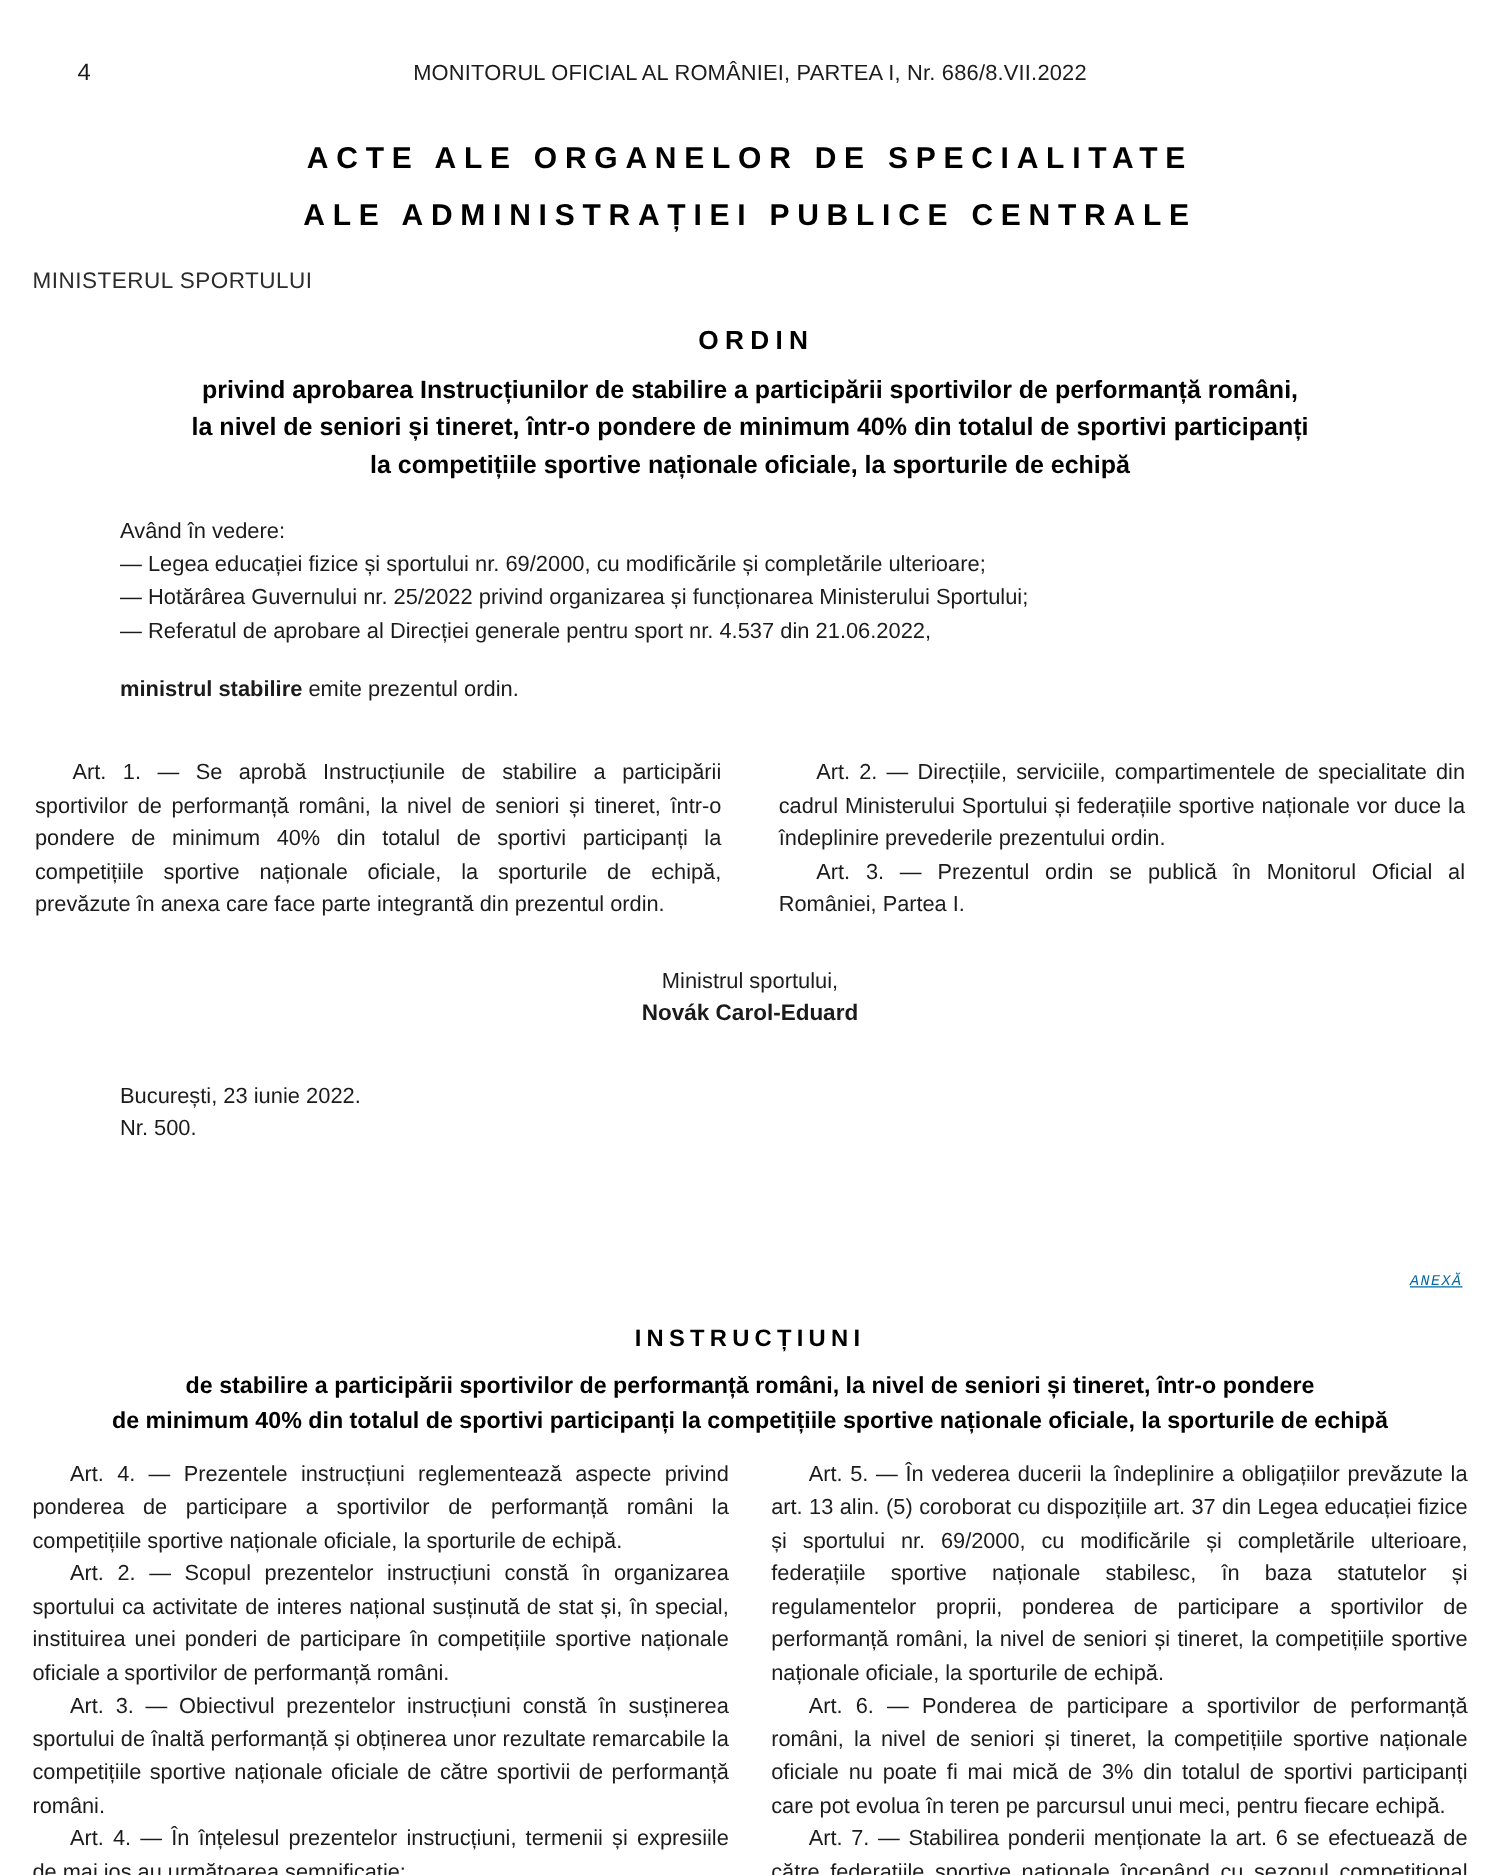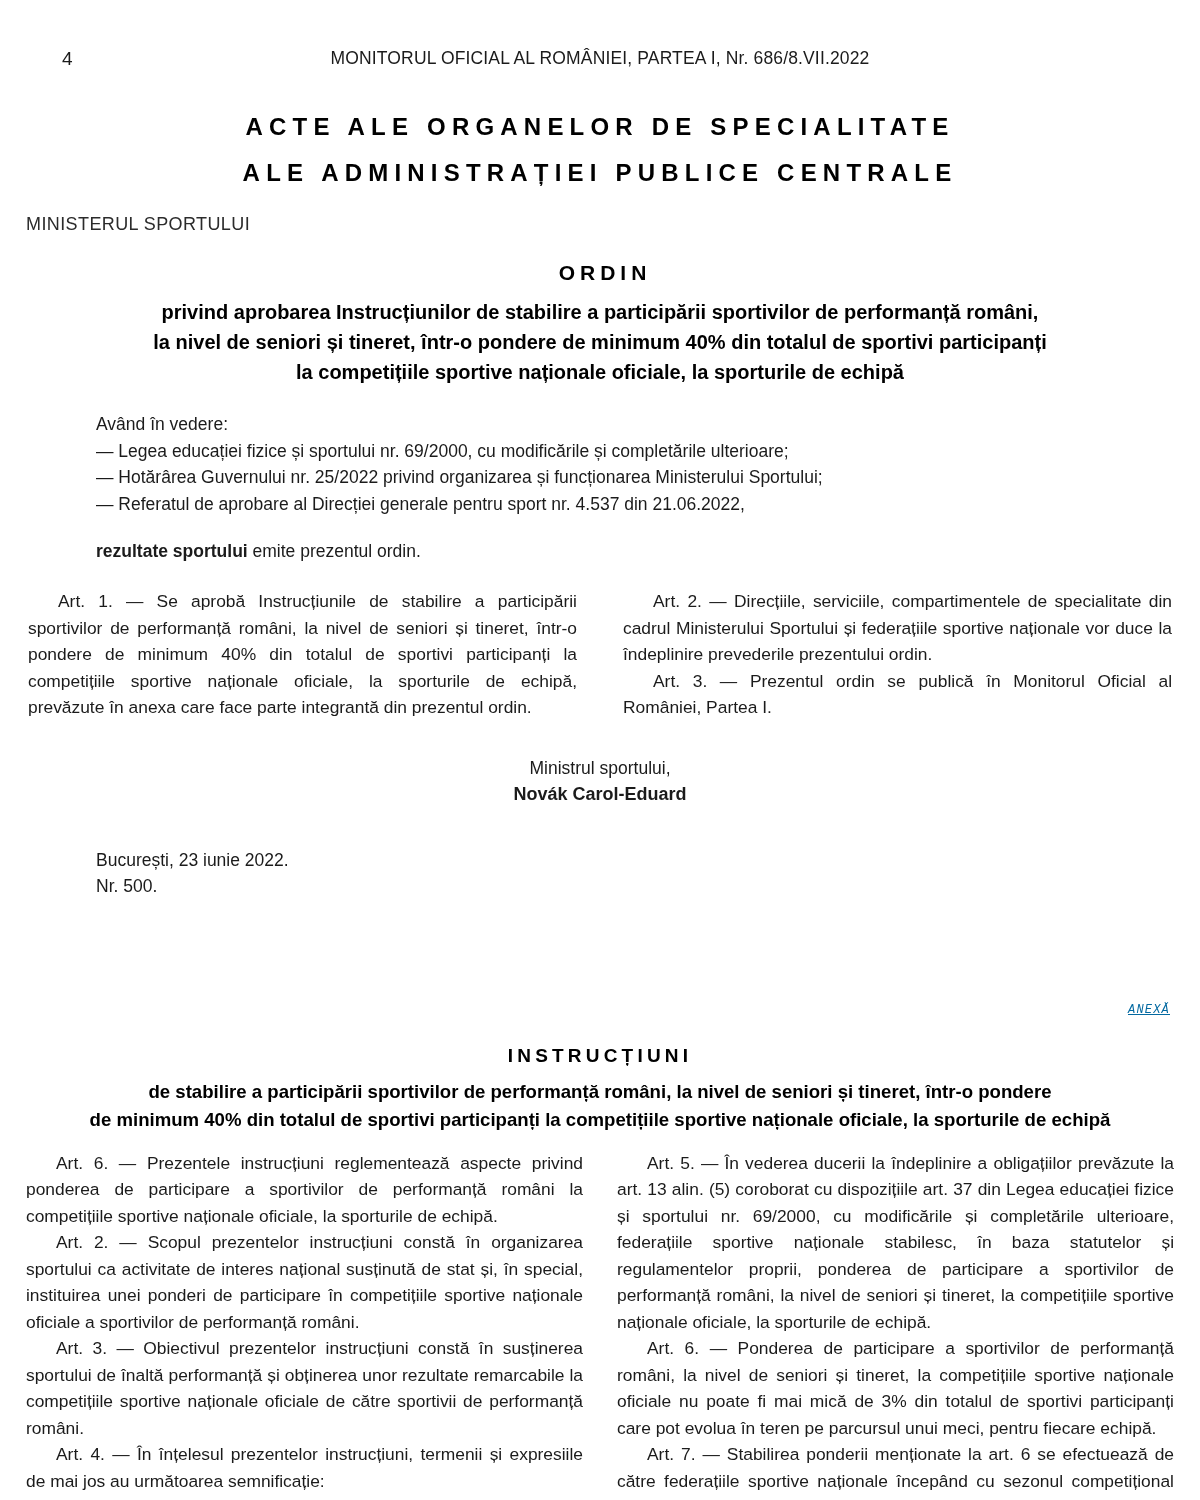--- a/index.html
+++ b/index.html
@@ -102,21 +102,21 @@
   .emite {
     margin: 24px 0 0 96px;
     font-size: 17.5px;
     color: #1b1b1b;
   }
   .emite b { font-weight: bold; }
 
   
   .cols {
     display: flex;
-    margin-top: 26px;
+    margin-top: 42px;
     padding: 0 28px;
     gap: 46px;
   }
   .col {
     width: 555px;
     font-size: 17.4px;
     line-height: 26.5px;
     text-align: justify;
     color: #1b1b1b;
   }
@@ -215,21 +215,21 @@
     </div>
   </div>
 
   <div class="preamble">
     <div>Având în vedere:</div>
     <div>— Legea educației fizice și sportului nr. 69/2000, cu modificările și completările ulterioare;</div>
     <div>— Hotărârea Guvernului nr. 25/2022 privind organizarea și funcționarea Ministerului Sportului;</div>
     <div>— Referatul de aprobare al Direcției generale pentru sport nr. 4.537 din 21.06.2022,</div>
   </div>
   <div class="emite">
-    <b>rezultate sportului</b><span> emite prezentul ordin.</span>
+    <b>ministrul stabilire</b><span> emite prezentul ordin.</span>
   </div>
 
   <div class="cols">
     <div class="col">
       <p>Art. 1. — Se aprobă Instrucțiunile de stabilire a participării sportivilor de performanță români, la nivel de seniori și tineret, într-o pondere de minimum 40% din totalul de sportivi participanți la competițiile sportive naționale oficiale, la sporturile de echipă, prevăzute în anexa care face parte integrantă din prezentul ordin.</p>
     </div>
     <div class="col">
       <p>Art. 2. — Direcțiile, serviciile, compartimentele de specialitate din cadrul Ministerului Sportului și federațiile sportive naționale vor duce la îndeplinire prevederile prezentului ordin.</p>
       <p>Art. 3. — Prezentul ordin se publică în Monitorul Oficial al României, Partea I.</p>
     </div>
@@ -252,21 +252,21 @@
   <div class="instr-block">
     <div class="instr-word">INSTRUCȚIUNI</div>
     <div class="instr-sub">
       <div>de stabilire a participării sportivilor de performanță români, la nivel de seniori și tineret, într-o pondere</div>
       <div>de minimum 40% din totalul de sportivi participanți la competițiile sportive naționale oficiale, la sporturile de echipă</div>
     </div>
   </div>
 
   <div class="cols-instr">
     <div class="col">
-      <p>Art. 6. — Prezentele instrucțiuni reglementează aspecte privind ponderea de participare a sportivilor de performanță români la competițiile sportive naționale oficiale, la sporturile de echipă.</p>
+      <p>Art. 4. — Prezentele instrucțiuni reglementează aspecte privind ponderea de participare a sportivilor de performanță români la competițiile sportive naționale oficiale, la sporturile de echipă.</p>
       <p>Art. 2. — Scopul prezentelor instrucțiuni constă în organizarea sportului ca activitate de interes național susținută de stat și, în special, instituirea unei ponderi de participare în competițiile sportive naționale oficiale a sportivilor de performanță români.</p>
       <p>Art. 3. — Obiectivul prezentelor instrucțiuni constă în susținerea sportului de înaltă performanță și obținerea unor rezultate remarcabile la competițiile sportive naționale oficiale de către sportivii de performanță români.</p>
       <p>Art. 4. — În înțelesul prezentelor instrucțiuni, termenii și expresiile de mai jos au următoarea semnificație:</p>
 
     </div>
     <div class="col">
       <p>Art. 5. — În vederea ducerii la îndeplinire a obligațiilor prevăzute la art. 13 alin. (5) coroborat cu dispozițiile art. 37 din Legea educației fizice și sportului nr. 69/2000, cu modificările și completările ulterioare, federațiile sportive naționale stabilesc, în baza statutelor și regulamentelor proprii, ponderea de participare a sportivilor de performanță români, la nivel de seniori și tineret, la competițiile sportive naționale oficiale, la sporturile de echipă.</p>
       <p>Art. 6. — Ponderea de participare a sportivilor de performanță români, la nivel de seniori și tineret, la competițiile sportive naționale oficiale nu poate fi mai mică de 3% din totalul de sportivi participanți care pot evolua în teren pe parcursul unui meci, pentru fiecare echipă.</p>
       <p>Art. 7. — Stabilirea ponderii menționate la art. 6 se efectuează de către federațiile sportive naționale începând cu sezonul competițional următor, 2022—2023.</p>
 

